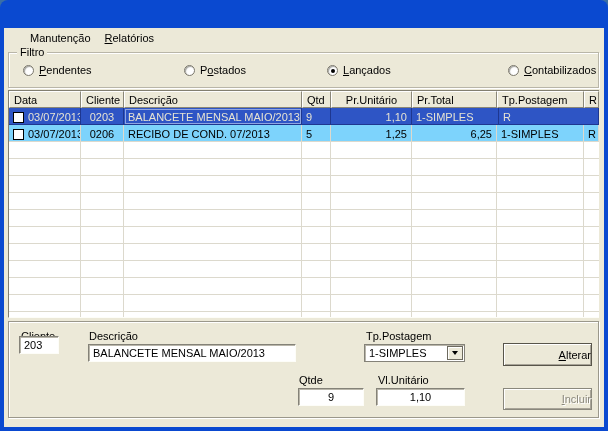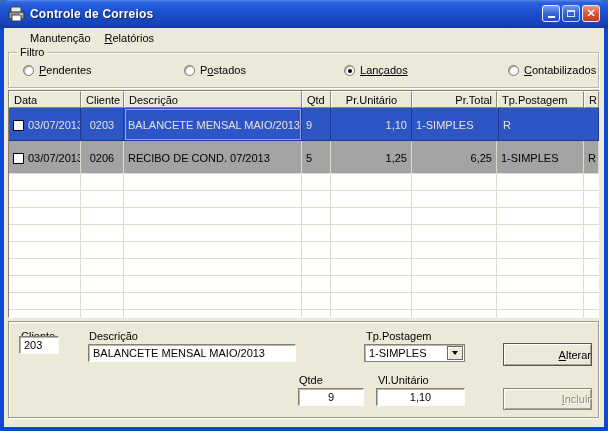--- a/index.html
+++ b/index.html
@@ -59,42 +59,42 @@
     position:relative; flex:0 0 auto;
   }
   .radio.checked::after {
     content:""; position:absolute; left:3px; top:3px; width:4px; height:4px;
     border-radius:50%; background:#000;
   }
 
   
   .grid {
     position:absolute; left:4px; top:62px; width:591px; height:228px;
-    background:#a3a3a3; border:1px solid #827f70; border-bottom-color:#fdfdf8; border-right:none;
+    background:#7dd3fc; border:1px solid #827f70; border-bottom-color:#fdfdf8; border-right:none;
     display:flex; flex-direction:column; overflow:hidden;
   }
   .g-head { display:flex; height:17px; flex:0 0 auto; }
   .gh {
     background:#ECE9D8; padding:2px 4px 0 4px; white-space:nowrap; overflow:hidden;
     border-top:1px solid #fff; border-left:1px solid #fff;
     border-right:1px solid #8a8778; border-bottom:1px solid #8a8778;
   }
-  .g-row { display:flex; height:33px; flex:0 0 auto; }
+  .g-row { display:flex; height:17px; flex:0 0 auto; }
   .gc {
     padding:2px 4px 0 4px; white-space:nowrap; overflow:hidden;
     border-right:1px solid #dcd9cd; border-bottom:1px solid #dcd9cd;
     display:flex; align-items:center;
   }
   .g-row.sel { background:#2e55c5; color:#e6e3d3; }
   .g-row.sel .gc { border-right-color:rgba(10,20,80,.45); border-bottom-color:rgba(10,20,80,.45); }
   .g-row.sel .gc.c3 { outline:1px solid #8fa5e2; outline-offset:-2px; }
   .c1 { width:72px; } .c2 { width:43px; justify-content:center; text-align:left; }
   .c3 { width:178px; } .c4 { width:29px; }
   .c5 { width:81px; justify-content:flex-end; text-align:center; }
-  .c6 { width:85px; justify-content:flex-end; text-align:right; }
+  .c6 { width:85px; justify-content:flex-end; }
   .c7 { width:87px; } .c8 { flex:1 1 auto; width:15px; }
   .gh.c2 { text-align:left; }
   .cb {
     width:11px; height:11px; background:#fff; border:1px solid #000;
     margin-right:4px; flex:0 0 auto;
   }
   .g-empty {
     flex:1 1 auto; display:flex;
     background:repeating-linear-gradient(180deg, #fff 0px, #fff 16px, #dcd9cd 16px, #dcd9cd 17px);
   }
@@ -134,60 +134,40 @@
     font-family:"Liberation Sans", sans-serif; font-size:11px; color:#000; cursor:default;
   }
   .btn.disabled { color:#8a887c; text-shadow:1px 1px 0 #fff; border-color:#8a887c;padding-left:29px; }
   input.center { text-align:center; }
 </style>
 </head>
 <body>
 
 <div class="window">
 
-  <div class="titlebar">
-    <svg class="app-icon" viewBox="0 0 17 16">
-      <rect x="3" y="1" width="10" height="6" fill="#e8e8e8" stroke="#444" stroke-width="1"></rect>
-      <rect x="1" y="6" width="15" height="7" rx="1" fill="#9a9a9a" stroke="#333" stroke-width="1"></rect>
-      <rect x="4" y="9" width="9" height="6" fill="#fff" stroke="#444" stroke-width="1"></rect>
-      <rect x="12" y="7.5" width="2.5" height="1.5" fill="#d8d8d8"></rect>
-    </svg>
-    <span class="title-text">Controle de Correios</span>
-    <div class="win-btns">
-      <div class="win-btn wb-min">
-          <span></span>
-        </div>
-      <div class="win-btn wb-max">
-          <span></span>
-        </div>
-      <div class="win-btn wb-close">
-          <span>✕</span>
-        </div>
-    </div>
-  </div>
 
   <div class="bodyarea">
 
     <div class="menubar">
       <span class="menu-item">Manutenção</span>
       <span class="menu-item"><span class="accel">R</span><span>elatórios</span></span>
     </div>
 
     <div class="filtro">
       <span class="filtro-legend">Filtro</span>
 
       <div class="radio-group" style="left:14px;">
         <span class="radio"></span>
         <span><span class="accel">P</span><span>endentes</span></span>
       </div>
       <div class="radio-group" style="left:175px;">
         <span class="radio"></span>
         <span><span>P</span><span class="accel">o</span><span>stados</span></span>
       </div>
-      <div class="radio-group" style="left:335px;text-decoration:underline;">
+      <div class="radio-group" style="left:318px;">
         <span class="radio checked"></span>
         <span><span class="accel">L</span><span>ançados</span></span>
       </div>
       <div class="radio-group" style="left:499px;">
         <span class="radio"></span>
         <span><span class="accel">C</span><span>ontabilizados</span></span>
       </div>
     </div>
 
     <div class="grid">

